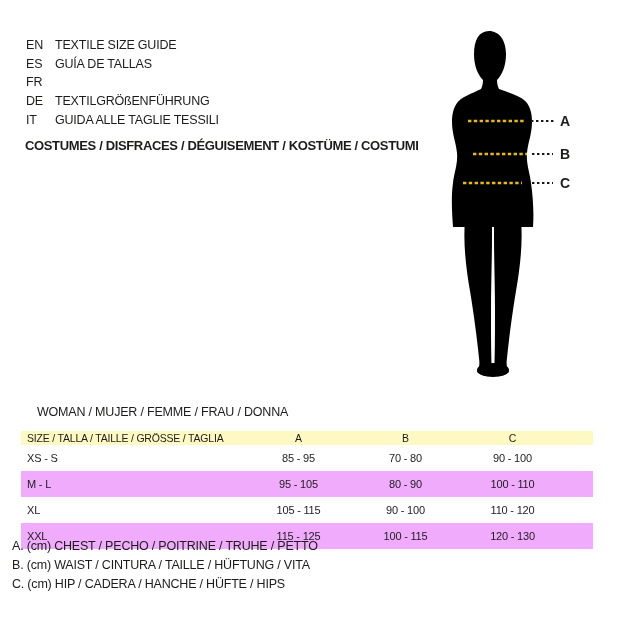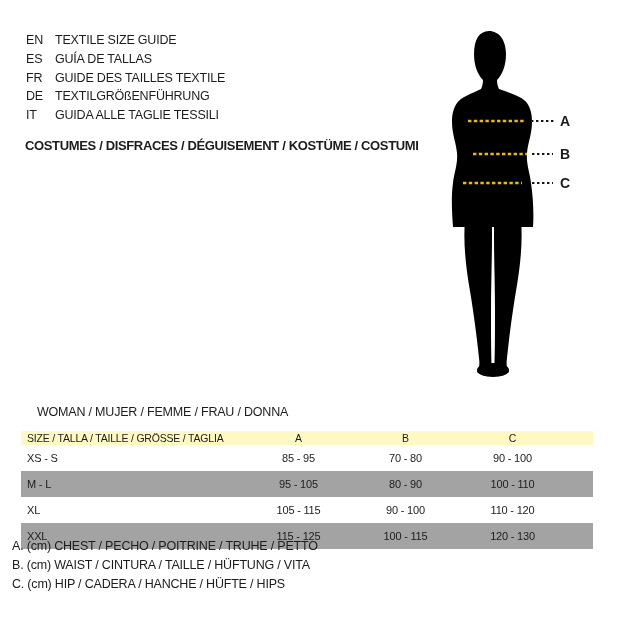--- a/index.html
+++ b/index.html
@@ -5,21 +5,21 @@
   html,body{margin:0;padding:0;}
   body{
     width:620px;height:620px;position:relative;background:#ffffff;
     font-family:"Liberation Sans","DejaVu Sans",sans-serif;
     color:#1c1c1b;overflow:hidden;
   }
   .abs{position:absolute;}
 
   
   .lang-list{left:26px;top:33px;}
-  .lang-row{display:flex;height:18.75px;align-items:flex-start;font-size:12.5px;letter-spacing:-0.2px;}
+  .lang-row{display:flex;height:18.75px;align-items:flex-end;font-size:12.5px;letter-spacing:-0.2px;}
   .lang-code{width:29px;flex:0 0 29px;}
   
   .category-heading{
     left:25px;top:138px;font-size:13px;font-weight:bold;letter-spacing:-0.35px;white-space:nowrap;
   }
 
   
   .figure{left:425px;top:25px;width:165px;height:365px;}
   .figure svg{display:block;}
   .measure-label{position:absolute;left:135px;width:22px;font-size:14px;font-weight:bold;letter-spacing:-0.2px;}
@@ -34,21 +34,21 @@
     border-collapse:collapse;table-layout:fixed;
   }
   table.size-table th, table.size-table td{
     padding:0;margin:0;font-weight:normal;vertical-align:middle;
     white-space:nowrap;overflow:hidden;
   }
   table.size-table th{height:14px;font-size:10.5px;letter-spacing:-0.2px;background:#fef9c3;text-align:center;}
   table.size-table td{height:26px;font-size:11px;letter-spacing:-0.2px;text-align:center;}
   table.size-table .col-size{text-align:left;padding-left:6px;}
   table.size-table .col-c{padding-right:27px;}
-  tr.row-alt td{background:#a3a3a3;}
+  tr.row-alt td{background:#f0abfc;}
 
   
   .notes{left:12px;top:536px;}
   .note-line{height:19px;font-size:12.5px;letter-spacing:-0.2px;white-space:nowrap;display:flex;align-items:center;}
 </style>
 </head>
 <body>
 
 <div>
 
@@ -56,21 +56,20 @@
     <div class="lang-row">
       <span class="lang-code">EN</span>
       <span class="lang-label">TEXTILE SIZE GUIDE</span>
     </div>
     <div class="lang-row">
       <span class="lang-code">ES</span>
       <span class="lang-label">GUÍA DE TALLAS</span>
     </div>
     <div class="lang-row">
       <span class="lang-code">FR</span>
-      <span class="lang-label">GUIDE DES TAILLES TEXTILE</span>
     </div>
     <div class="lang-row">
       <span class="lang-code">DE</span>
       <span class="lang-label">TEXTILGRÖßENFÜHRUNG</span>
     </div>
     <div class="lang-row">
       <span class="lang-code">IT</span>
       <span class="lang-label">GUIDA ALLE TAGLIE TESSILI</span>
     </div>
   </div>

